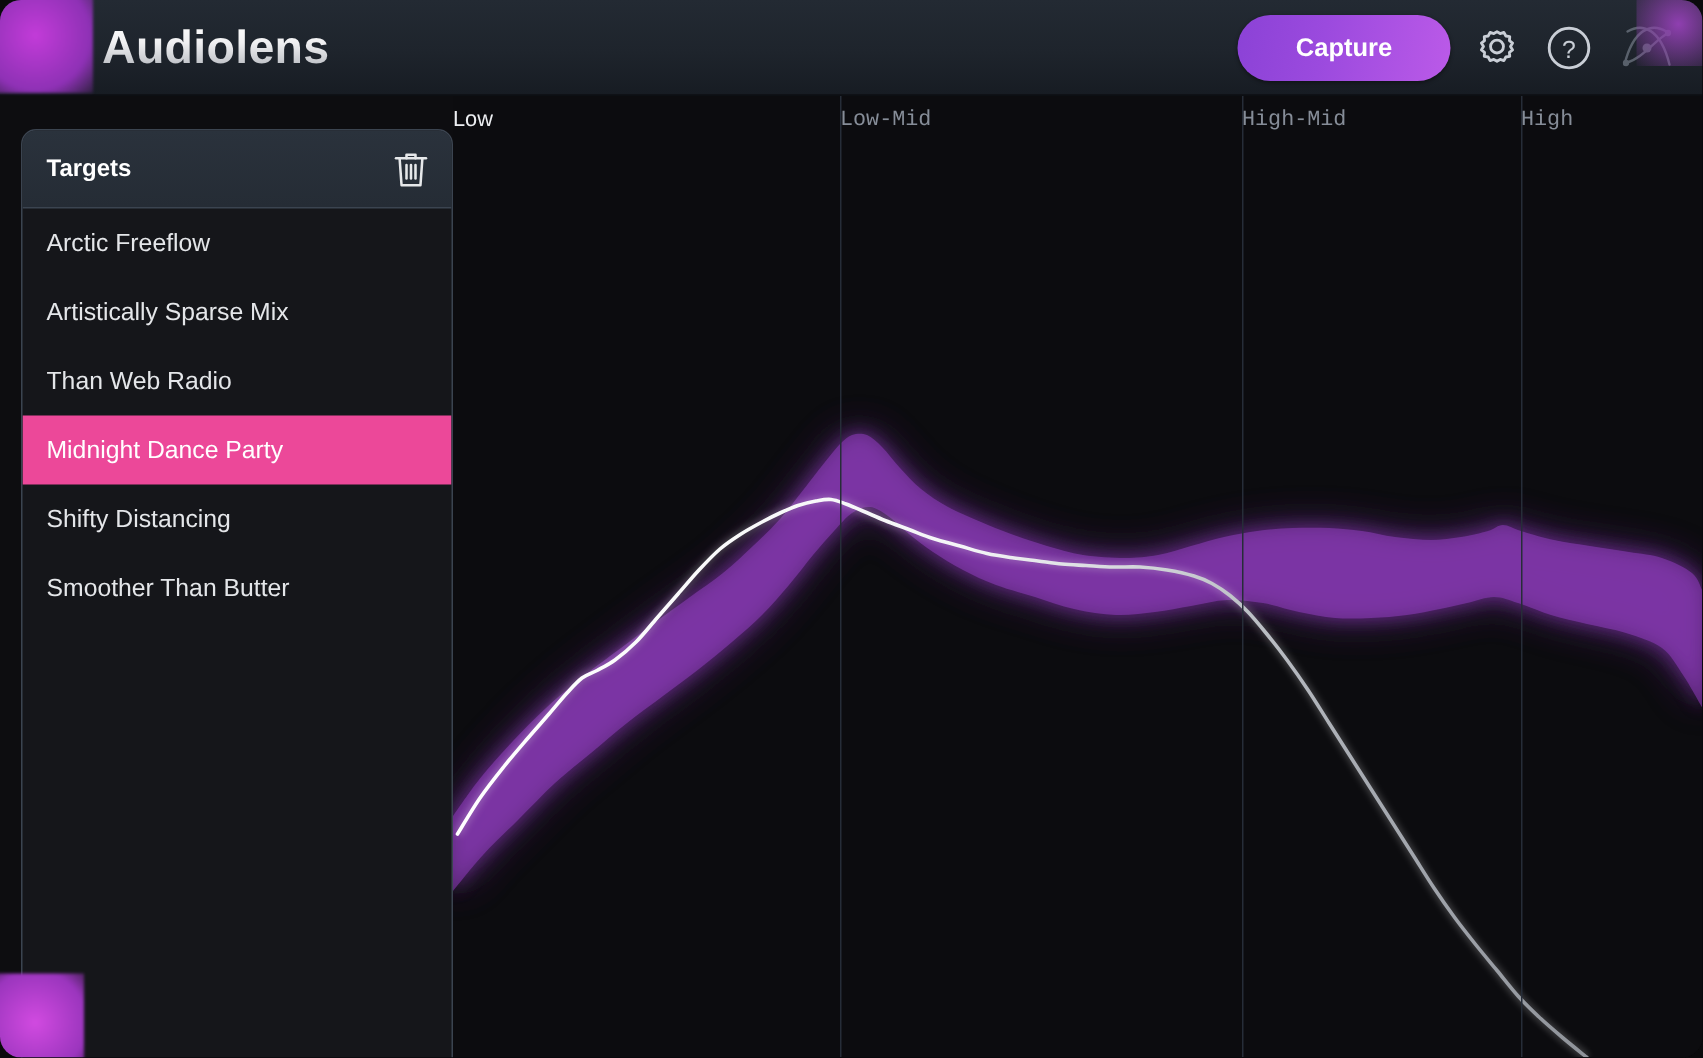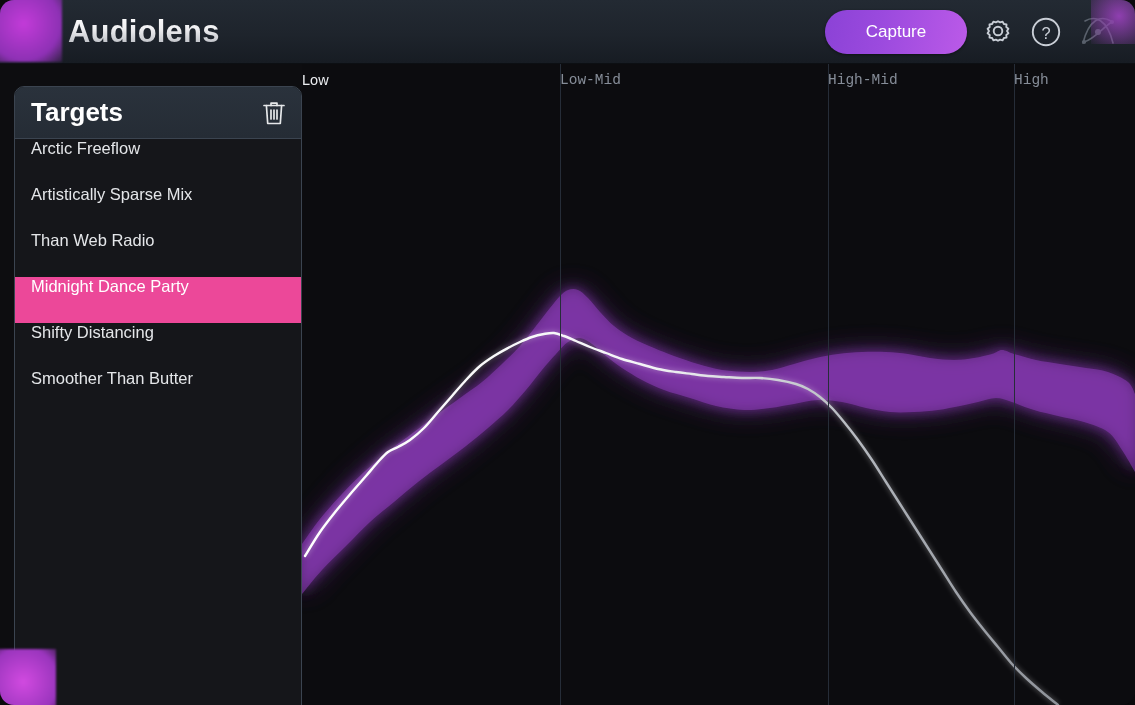--- a/index.html
+++ b/index.html
@@ -53,20 +53,21 @@
   }
   #header-spacer { flex: 1 1 auto; }
   #capture-button {
     height: 44px; min-width: 142px;
     border-radius: 22px; border: none;
     background: linear-gradient(100deg, #8b42d6 0%, #9b4ade 40%, #bb5ae8 100%);
     color: #ffffff; font-size: 17px;
     font-family: "Liberation Sans", sans-serif;
     cursor: pointer; padding: 0 22px;
     box-shadow: 0 1px 3px rgba(0,0,0,.45);
+    font-weight: bold;
   }
   .hdr-icon {
     width: 34px; height: 34px; margin-left: 14px;
     cursor: pointer; flex: 0 0 auto;
   }
   #brand-mark { width: 46px; height: 46px; margin-left: 12px; opacity: .62; }
 
   
   #body { position: relative; height: 641px; width: 100%; background: #0d0d10; }
 
@@ -96,26 +97,26 @@
     border-radius: 10px;
     overflow: hidden;
   }
   #targets-header {
     height: 52px;
     background: linear-gradient(180deg, #2a323c 0%, #252c35 100%);
     border-bottom: 1px solid #3b4450;
     display: flex; align-items: center;
     padding: 0 14px 0 16px;
   }
-  #targets-title { color: #ffffff; font-size: 26px; font-weight: bold; }
+  #targets-title { color: #ffffff; font-size: 16px; font-weight: bold; }
   #targets-header-spacer { flex: 1 1 auto; }
   #delete-target-button { width: 26px; height: 28px; cursor: pointer; }
   #targets-list { list-style: none; padding: 0; margin: 0; }
   .target-item {
-    height: 46px; display: flex; align-items: flex-start;
+    height: 46px; display: flex; align-items: center;
     padding-left: 16px; color: #e4e6e9; font-size: 16.5px;
     cursor: pointer;
   }
   .target-item.selected { background: #ec4899; color: #ffffff; }
 </style>
 </head>
 <body>
 
 <div id="app">
 

